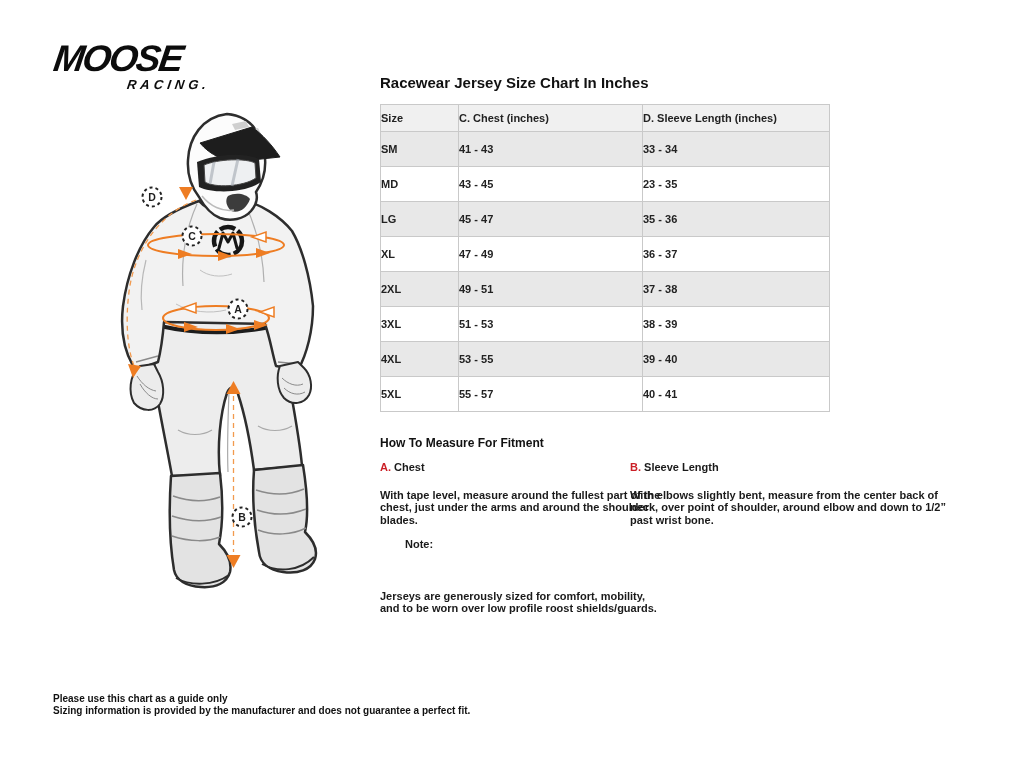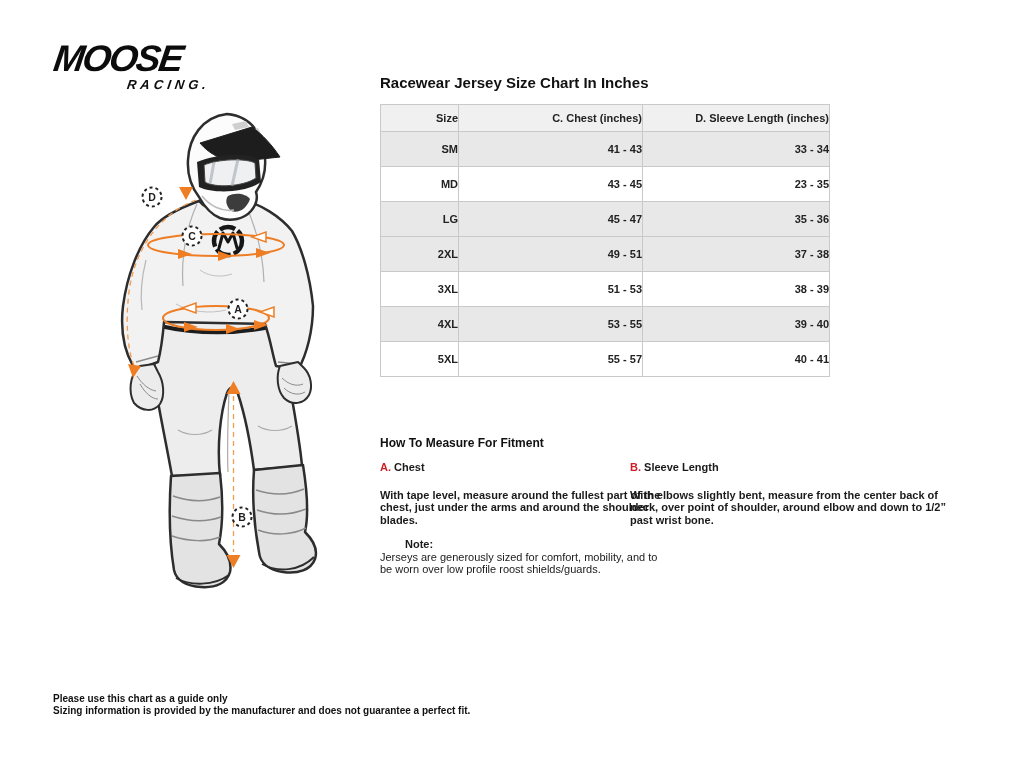--- a/index.html
+++ b/index.html
@@ -21,38 +21,38 @@
   }
   
   .figure-wrap { position:absolute; left:50px; top:100px; width:330px; height:560px; }
   
   .chart-title { position:absolute; left:380px; top:74px; font-size:15px; font-weight:700; color:#111; }
   table.size-table{
     position:absolute; left:380px; top:104px; width:449px;
     border-collapse:collapse; table-layout:fixed;
   }
   .size-table th, .size-table td{
-    border:1px solid #c9c9c9; text-align:right; vertical-align:middle;
+    border:1px solid #c9c9c9; text-align:left; vertical-align:middle;
     font-size:11px; font-weight:700; color:#222;
   }
   .size-table th{ height:27px; background:#f0f0f0; }
   .size-table td{ height:35px; background:#ffffff; }
   .size-table tr.stripe td{ background:#e8e8e8; }
   .col-size{ width:78px; } .col-chest{ width:184px; } .col-sleeve{ width:187px; }
   
   .howto-heading{ position:absolute; left:380px; top:436px; font-size:12px; font-weight:700; color:#111; }
   .measure-col{ position:absolute; top:461px; font-size:11px; line-height:12.5px; color:#1a1a1a; }
   .measure-col.left{ left:380px; width:285px; }
   .measure-col.right{ left:630px; width:332px; }
   .measure-label{ font-weight:700; margin-bottom:15px; }
   .measure-label .red{ color:#cb2027; }
   .measure-body{ font-weight:600; }
   .note-block{ position:absolute; left:380px; top:538px; width:285px; font-size:11px; line-height:12.5px; }
   .note-label{ font-weight:700;margin-left:25px; }
-  .note-body{ font-weight:400; }
+  .note-body{ font-weight:700;margin-top:39px; }
   
   .footer{ position:absolute; left:53px; top:693px; font-size:10px; font-weight:700; line-height:12px; color:#111; }
 </style>
 </head>
 <body>
 
 <div class="logo">
   <span class="brand-top">MOOSE</span>
   <span class="brand-bottom">RACING.</span>
 </div>
@@ -171,20 +171,25 @@
     <tr>
       <td>MD</td>
       <td>43 - 45</td>
       <td>23 - 35</td>
     </tr>
     <tr class="stripe">
       <td>LG</td>
       <td>45 - 47</td>
       <td>35 - 36</td>
     </tr>
+    <tr>
+      <td>XL</td>
+      <td>47 - 49</td>
+      <td>36 - 37</td>
+    </tr>
     <tr class="stripe">
       <td>2XL</td>
       <td>49 - 51</td>
       <td>37 - 38</td>
     </tr>
     <tr>
       <td>3XL</td>
       <td>51 - 53</td>
       <td>38 - 39</td>
     </tr>

